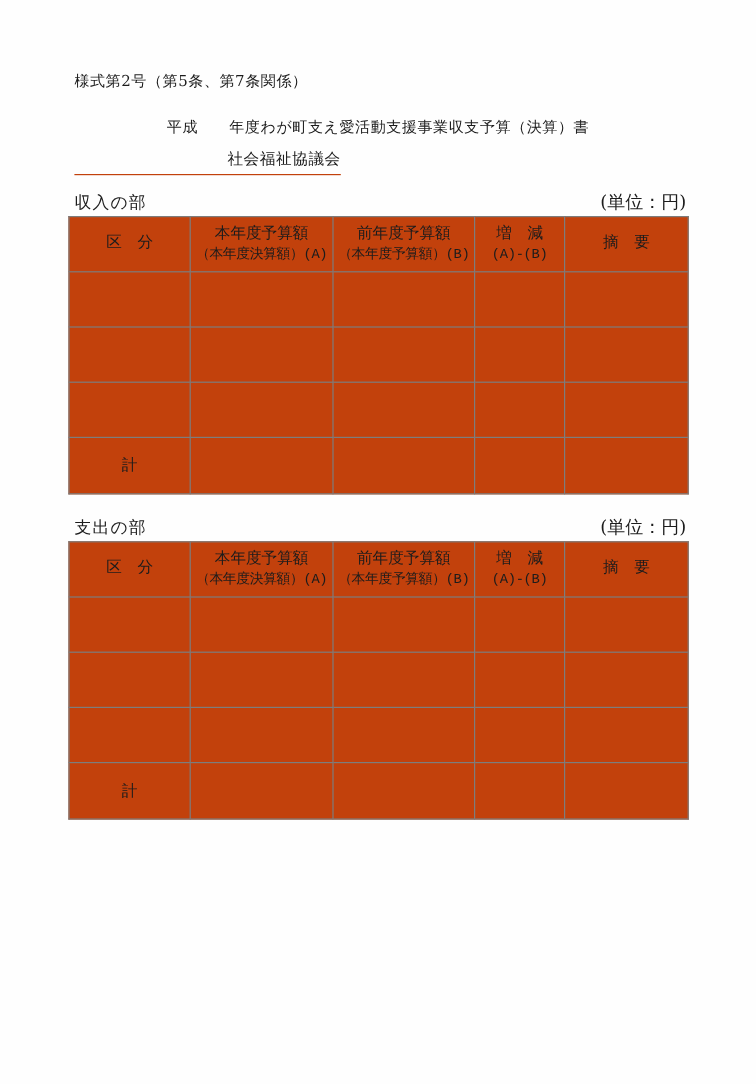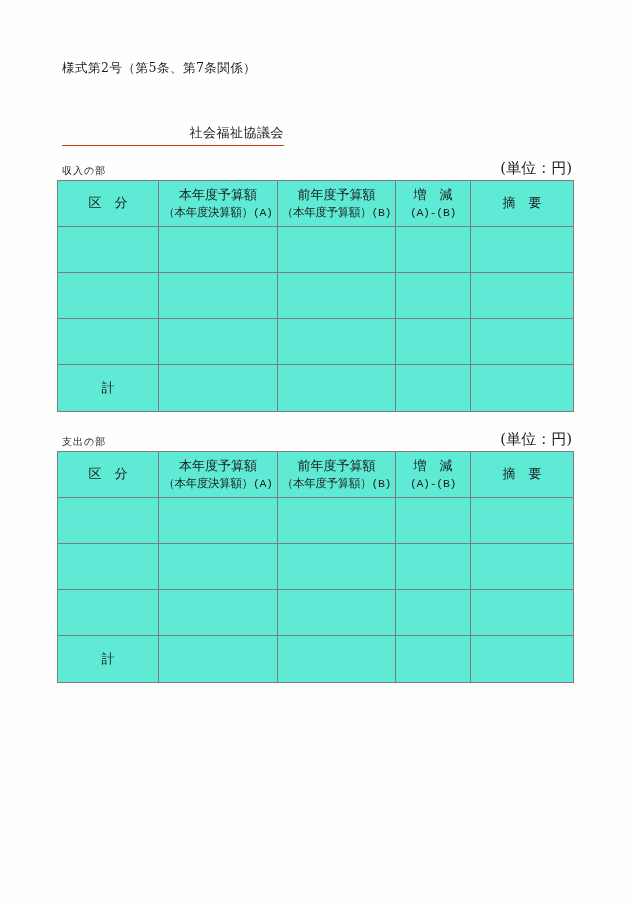--- a/index.html
+++ b/index.html
@@ -24,26 +24,26 @@
     border-bottom:1px solid #c2410c;
     text-align:right; font-size:13px; padding-bottom:3px;
     letter-spacing:0.5px;
   }
   .sec-head {
     position:absolute; left:57px; width:515px;
     display:flex; justify-content:space-between; align-items:flex-end;
   }
   .sec-head.income { top:159px; }
   .sec-head.expense { top:430px;text-align:right; }
-  .sec-name { font-size:10px; padding-left:5px; letter-spacing:1px; }
+  .sec-name { font-size:14px; padding-left:5px; letter-spacing:1px; }
   .unit-label { font-size:15px; }
   table.budget {
     position:absolute; left:57px;
     border-collapse:collapse; table-layout:fixed;
-    width:516px; background:#5eead4;
+    width:516px; background:#c2410c;
   }
   table.budget.income { top:180px; }
   table.budget.expense { top:451px; }
   .budget th, .budget td {
     border:1px solid #7d7d7d;
     padding:0; margin:0;
     text-align:center; vertical-align:middle;
     font-weight:normal;
     overflow:hidden;
   }
@@ -57,20 +57,21 @@
   .col-zougen { width:75px;  }
   .col-tekiyo { width:103px; }
 </style>
 </head>
 <body>
 
 <div class="page">
 
   <div class="form-label">様式第2号（第5条、第7条関係）</div>
 
+  <div class="doc-title">平成　　年度わが町支え愛活動支援事業収支予算（決算）書</div>
 
   <div class="org-line">
     <span>社会福祉協議会</span>
   </div>
 
   <div class="sec-head income">
     <span class="sec-name">収入の部</span>
     <span class="unit-label">(単位：円)</span>
   </div>
 

